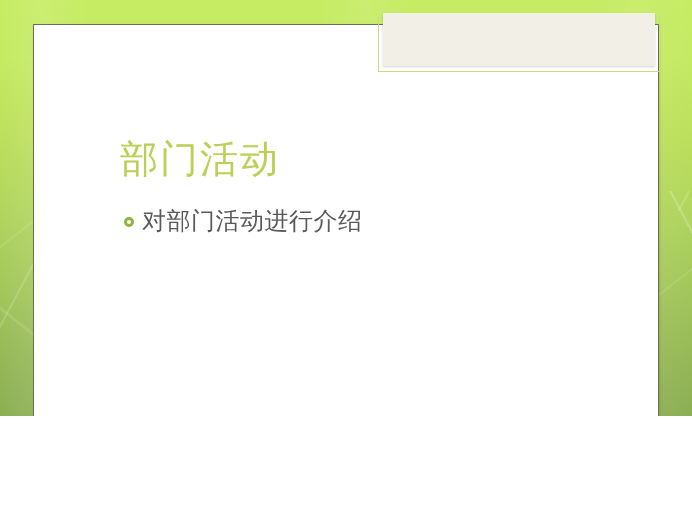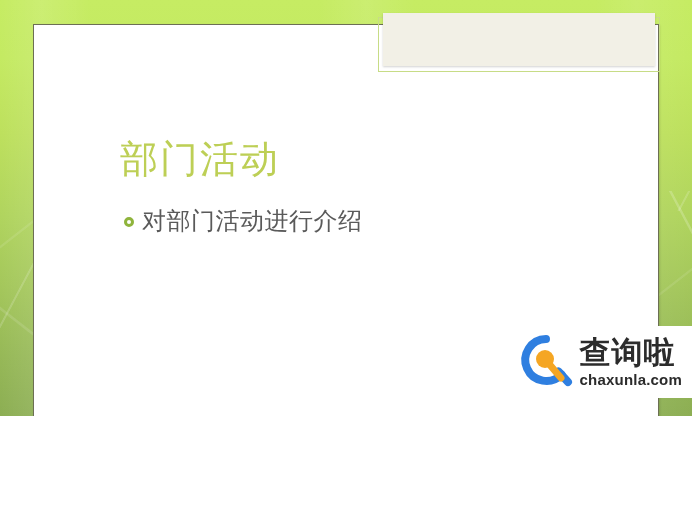--- a/index.html
+++ b/index.html
@@ -208,26 +208,14 @@
 
     <div class="bullet-list">
       <div class="bullet-item">
         <span class="bullet-marker"></span>
         <span class="bullet-text">对部门活动进行介绍</span>
       </div>
     </div>
 
   </div>
 
-  <div class="watermark">
-    <svg class="wm-logo" viewBox="0 0 56 56">
-      <path d="M28 5 A21 21 0 1 0 43.5 40.5" fill="none" stroke="#2f7fe0" stroke-width="8" stroke-linecap="round"></path>
-      <path d="M40.5 37.5 L50 48" fill="none" stroke="#2f7fe0" stroke-width="8" stroke-linecap="round"></path>
-      <circle cx="27" cy="25" r="9" fill="#f5a623"></circle>
-      <path d="M32 31 L43 44" fill="none" stroke="#f5a623" stroke-width="7" stroke-linecap="round"></path>
-    </svg>
-    <div class="wm-textblock">
-      <div class="wm-title">查询啦</div>
-      <div class="wm-domain">chaxunla.com</div>
-    </div>
-  </div>
 
 </div>
 
 </body></html>

